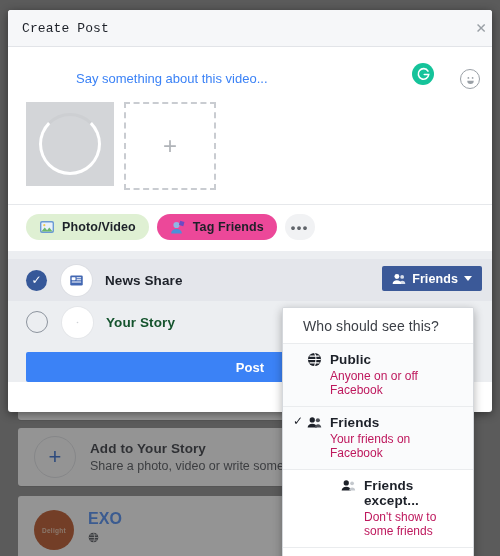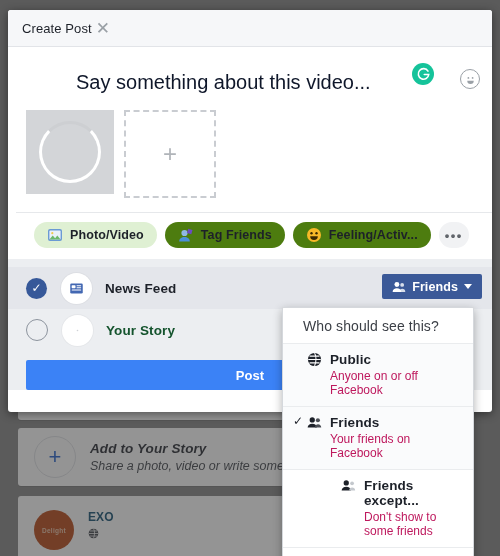--- a/index.html
+++ b/index.html
@@ -19,56 +19,56 @@
   }
   #bg-card-top{top:386px;height:34px;}
   #bg-card-story{top:428px;height:58px;}
   #bg-card-post{top:496px;height:74px;}
   .story-row{display:flex;align-items:center;height:58px;padding-left:16px;}
   .story-plus{
     width:40px;height:40px;border-radius:50%;border:1px solid #dfe1e5;
     display:flex;align-items:center;justify-content:center;flex:0 0 auto;
     color:#1d5ccc;font-size:22px;line-height:1;font-weight:400;
   }
-  .story-texts{margin-left:14px;font-style:italic;}
+  .story-texts{margin-left:14px;}
   .story-title{font-size:13.5px;font-weight:bold;color:#1d2129;letter-spacing:.1px;}
   .story-sub{font-size:12.5px;color:#3b3f46;margin-top:3px;}
   .post-row{display:flex;align-items:flex-start;padding:14px 0 0 16px;}
   .post-avatar{
     width:40px;height:40px;border-radius:50%;flex:0 0 auto;
     background:#b7410e;display:flex;align-items:center;justify-content:center;
     color:#e8c0a5;font-size:6.5px;font-weight:bold;letter-spacing:.3px;
   }
   .post-meta{margin-left:14px;}
-  .post-name{font-size:12px;font-weight:bold;color:#0c4a6e;letter-spacing:.1px;}
+  .post-name{font-size:16px;font-weight:bold;color:#3b82f6;letter-spacing:.1px;}
   .post-time{font-size:12.5px;color:#3b3f46;margin-top:4px;display:flex;align-items:center;gap:4px;}
   .post-dots{
     position:absolute;right:16px;top:26px;color:#1d2129;font-size:15px;
     letter-spacing:2px;line-height:1;font-weight:bold;
   }
   #scrim{position:absolute;left:0;top:0;width:500px;height:556px;background:rgba(60,60,60,.55);}
 
   
   #modal{
     position:absolute;left:8px;top:10px;width:484px;height:402px;
     background:#fff;border-radius:3px;box-shadow:0 2px 10px rgba(0,0,0,.45);
     overflow:hidden;
   }
   #modal-header{
     height:36px;background:#f6f7f9;border-bottom:1px solid #e2e4e8;
-    display:flex;align-items:center;justify-content:flex-start;padding:0 20px 0 14px;
+    display:flex;align-items:center;justify-content:space-between;padding:0 0 0 14px;font-family:Liberation Mono, monospace;
   }
   #modal-title{font-size:13px;color:#1d2129;font-weight:400;letter-spacing:.1px;}
   #close-btn{
     width:22px;height:22px;display:flex;align-items:center;justify-content:center;
     color:#9aa0a6;font-size:17px;line-height:1;cursor:pointer;font-weight:300;
   }
 
   #composer{padding:18px 18px 0 18px;position:relative;}
-  #composer-text{font-size:20px;color:#0f172a;padding-left:50px;padding-top:6px;}
+  #composer-text{font-size:13px;color:#3b82f6;padding-left:50px;padding-top:6px;}
   #grammarly{
     position:absolute;right:58px;top:16px;width:22px;height:22px;border-radius:50%;
     background:#15c39a;color:#fff;font-size:15px;font-weight:bold;
     display:flex;align-items:center;justify-content:center;line-height:1;cursor:pointer;
   }
   #emoji-btn{
     position:absolute;right:12px;top:22px;width:18px;height:18px;border-radius:50%;
     border:1.3px solid #9aa0a6;display:flex;align-items:center;justify-content:center;
     cursor:pointer;
   }
@@ -84,25 +84,24 @@
   }
   #media-add{
     width:88px;height:84px;border:2px dashed #c9ccd1;background:#fff;
     display:flex;align-items:center;justify-content:center;cursor:pointer;
     color:#b0b4b9;font-size:24px;line-height:1;font-weight:400;
   }
 
   #attach-row{
     display:flex;align-items:center;gap:8px;padding:9px 18px 9px 18px;
     border-top:1px solid #e6e8eb;
-    margin-left:8px;
   }
   .pill{
     display:flex;align-items:center;gap:7px;height:26px;padding:0 13px;
-    border-radius:13px;background:#4d7c0f;font-size:12.5px;color:#1d2129;
+    border-radius:13px;background:#ec4899;font-size:12.5px;color:#1d2129;
     font-weight:bold;cursor:pointer;white-space:nowrap;letter-spacing:.1px;
   }
   .pill.active{background:#dff0d3;}
   .pill-dots{
     width:30px;height:26px;border-radius:13px;background:#f1f2f4;cursor:pointer;
     display:flex;align-items:center;justify-content:center;
     color:#61656b;font-size:13px;letter-spacing:1.5px;line-height:1;font-weight:bold;
   }
   .ic{width:16px;height:16px;flex:0 0 auto;display:block;}
 
@@ -246,47 +245,38 @@
 
     <div class="pill">
       <svg class="ic" viewBox="0 0 16 16">
         <circle cx="6.5" cy="6" r="3.1" fill="#8fb8e4"></circle>
         <path d="M1.2 14.5c0-3 2.4-4.6 5.3-4.6s5.3 1.6 5.3 4.6z" fill="#4a90d9"></path>
         <path d="M10.2 1.8l4.3 1.2-1.2 4.3-4.3-1.2z" fill="#6b4bc4"></path>
       </svg>
       <span>Tag Friends</span>
     </div>
 
-    <div class="pill">
-      <svg class="ic" viewBox="0 0 16 16">
-        <circle cx="8" cy="8" r="7" fill="#f7b928"></circle>
-        <circle cx="5.5" cy="6.2" r="1.2" fill="#3b2a00"></circle>
-        <circle cx="10.5" cy="6.2" r="1.2" fill="#3b2a00"></circle>
-        <path d="M4.2 9.2h7.6a3.8 3.8 0 0 1-7.6 0z" fill="#3b2a00"></path>
-      </svg>
-      <span>Feeling/Activ...</span>
-    </div>
 
     <div class="pill-dots">•••</div>
   </div>
 
   <div id="audience-block">
 
     <div class="aud-row sel">
       <div class="radio-on">✓</div>
       <div class="aud-ico">
         <svg viewBox="0 0 18 18" style="width:15px;height:15px;">
           <rect x="1.5" y="3" width="15" height="12" rx="1.6" fill="#4267b2"></rect>
           <rect x="3.2" y="5" width="4.6" height="3.6" rx=".7" fill="#fff"></rect>
           <rect x="9" y="5.2" width="5.6" height="1.2" rx=".6" fill="#fff"></rect>
           <rect x="9" y="7.4" width="5.6" height="1.2" rx=".6" fill="#fff"></rect>
           <rect x="3.2" y="10.2" width="11.4" height="1.2" rx=".6" fill="#fff"></rect>
         </svg>
       </div>
-      <div class="aud-label">News Feed</div>
+      <div class="aud-label">News Share</div>
 
       <div id="friends-btn">
         <svg style="width:14px;height:14px;" viewBox="0 0 16 16">
           <circle cx="5.6" cy="5.2" r="2.8" fill="#fff"></circle>
           <path d="M.7 13.6c0-2.7 2.2-4.2 4.9-4.2s4.9 1.5 4.9 4.2z" fill="#fff"></path>
           <circle cx="11.6" cy="5.6" r="2.2" fill="#fff" opacity=".8"></circle>
           <path d="M8.4 13.6c0-2.3 1.5-3.6 3.4-3.6 1.9 0 3.4 1.3 3.4 3.6z" fill="#fff" opacity=".8"></path>
         </svg>
         <span>Friends</span>
         <span class="caret"></span>

